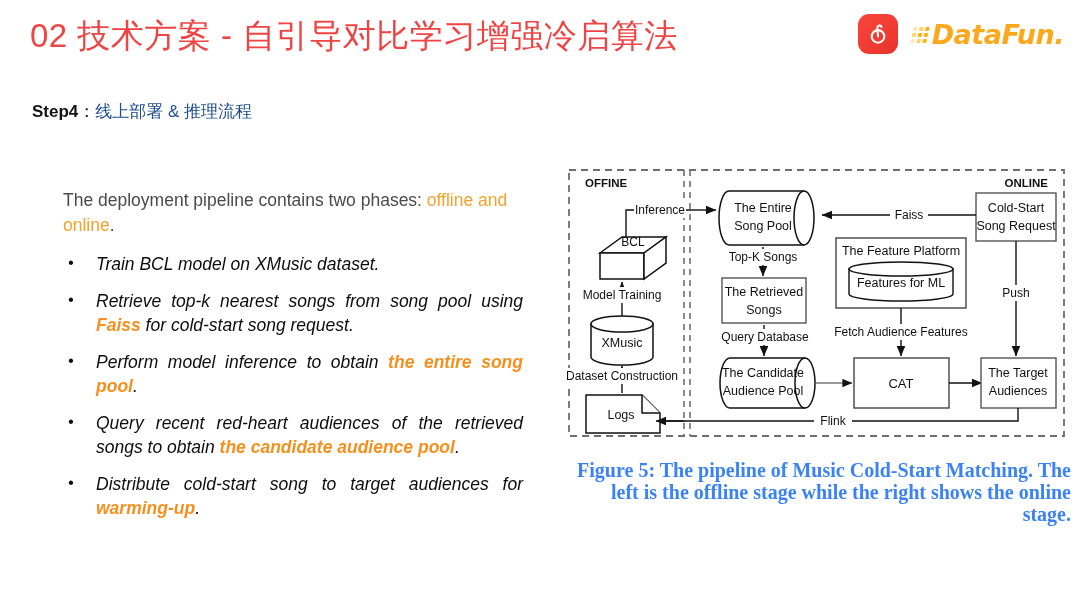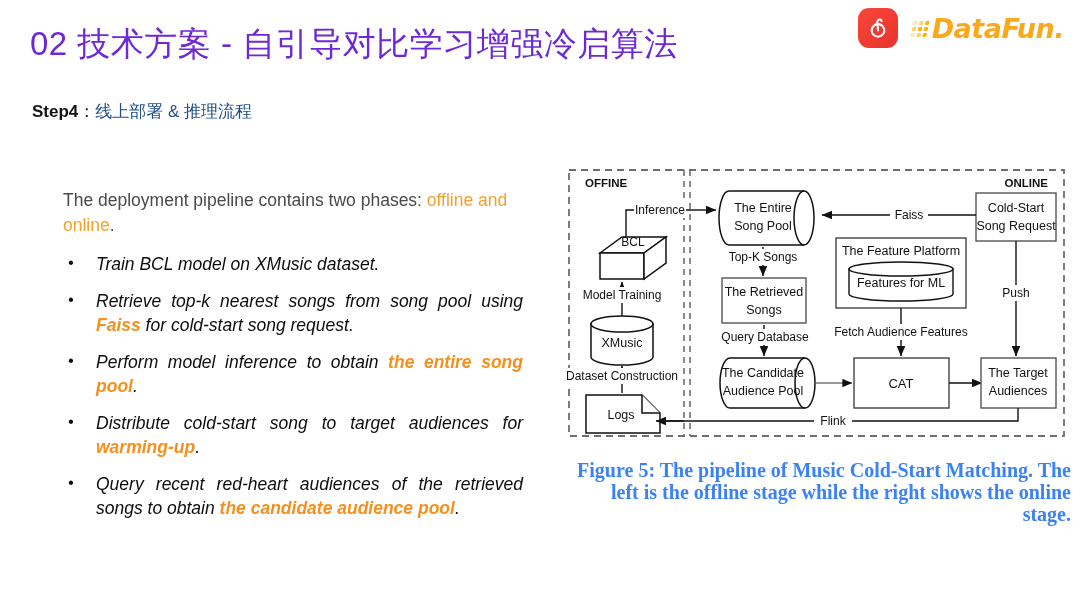--- a/index.html
+++ b/index.html
@@ -12,32 +12,32 @@
     background: #ffffff;
     font-family: "Liberation Sans", sans-serif;
     overflow: hidden;
     position: relative;
   }
 
   
   #slide-title {
     position: absolute;
     left: 30px;
-    top: 22px;
+    top: 14px;
     font-size: 33px;
     font-weight: 400;
-    color: #6d28d9;
+    color: #ef4444;
     letter-spacing: 0.5px;
     white-space: nowrap;
   }
 
   #logo-area {
     position: absolute;
     right: 16px;
-    top: 8px;
+    top: 14px;
     display: flex;
     align-items: center;
     gap: 14px;
   }
   #netease-logo {
     width: 40px;
     height: 40px;
     border-radius: 11px;
     background: linear-gradient(140deg, #f9463a 0%, #e8332c 100%);
     position: relative;
@@ -191,22 +191,22 @@
 </div>
 
 <div id="left-col">
   <div id="intro-para">
     <span>The deployment pipeline contains two phases: </span><span class="hl">offline and online</span><span>.</span>
   </div>
   <ul class="bullets">
       <li><span>Train BCL model on XMusic dataset.</span></li>
       <li><span>Retrieve top-k nearest songs from song pool using </span><span class="hl-b">Faiss</span><span> for cold-start song request.</span></li>
       <li><span>Perform model inference to obtain </span><span class="hl-b">the entire song pool</span><span>.</span></li>
+      <li><span>Query recent red-heart audiences of the retrieved songs to obtain </span><span class="hl-b">the candidate audience pool</span><span>.</span></li>
       <li><span>Distribute cold-start song to target audiences for </span><span class="hl-b">warming-up</span><span>.</span></li>
-      <li><span>Query recent red-heart audiences of the retrieved songs to obtain </span><span class="hl-b">the candidate audience pool</span><span>.</span></li>
     </ul>
 </div>
 
 <div id="figure-wrap">
   <svg id="diagram" viewBox="0 0 505 280">
     <defs>
       <marker id="arrow" markerWidth="9" markerHeight="9" refX="7.4" refY="3.2" orient="auto" markerUnits="strokeWidth">
         <path d="M0,0 L7.6,3.2 L0,6.4 z" fill="#111"></path>
       </marker>
     </defs>

